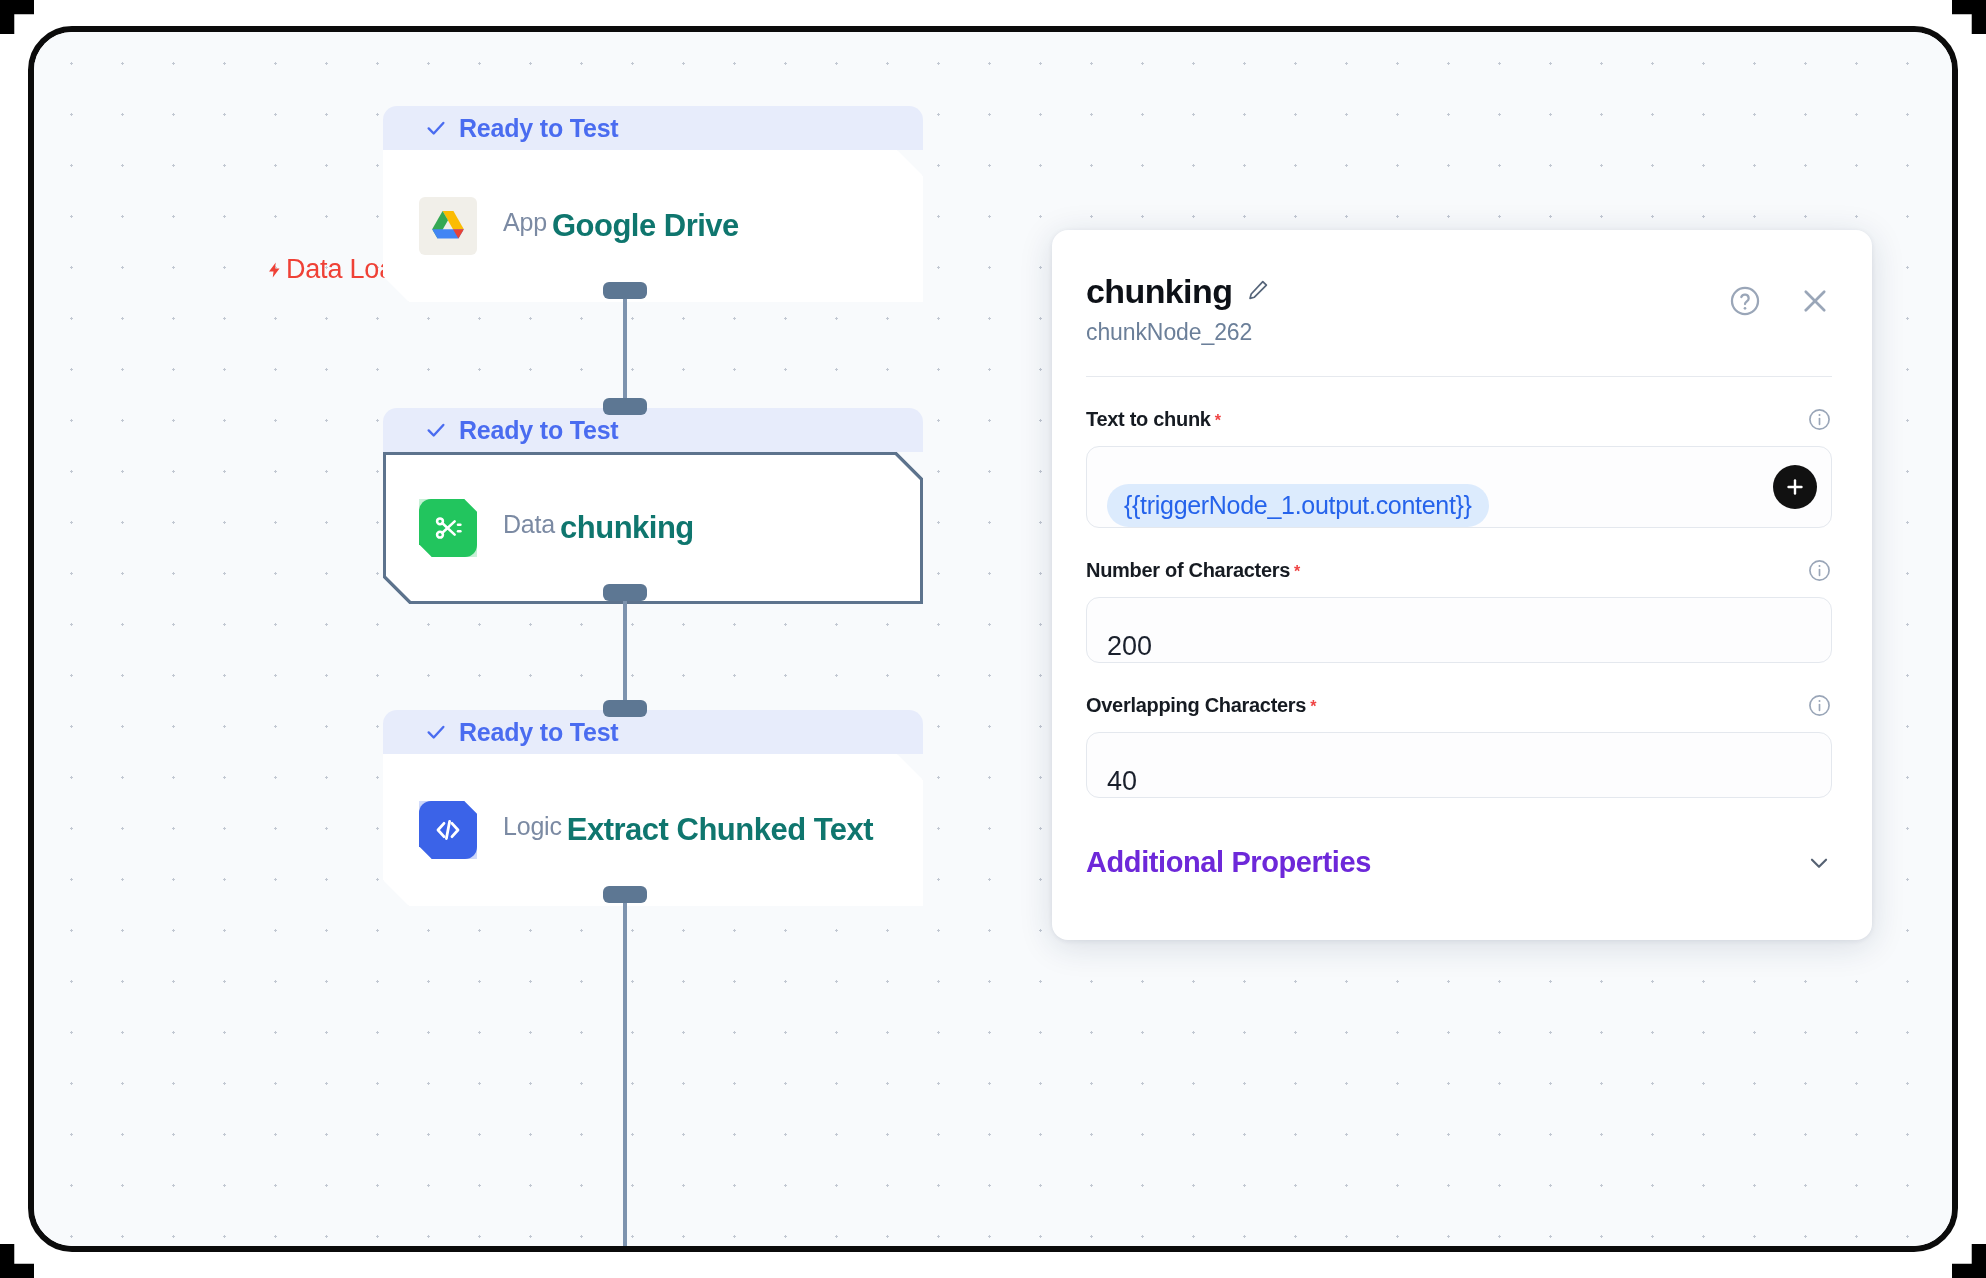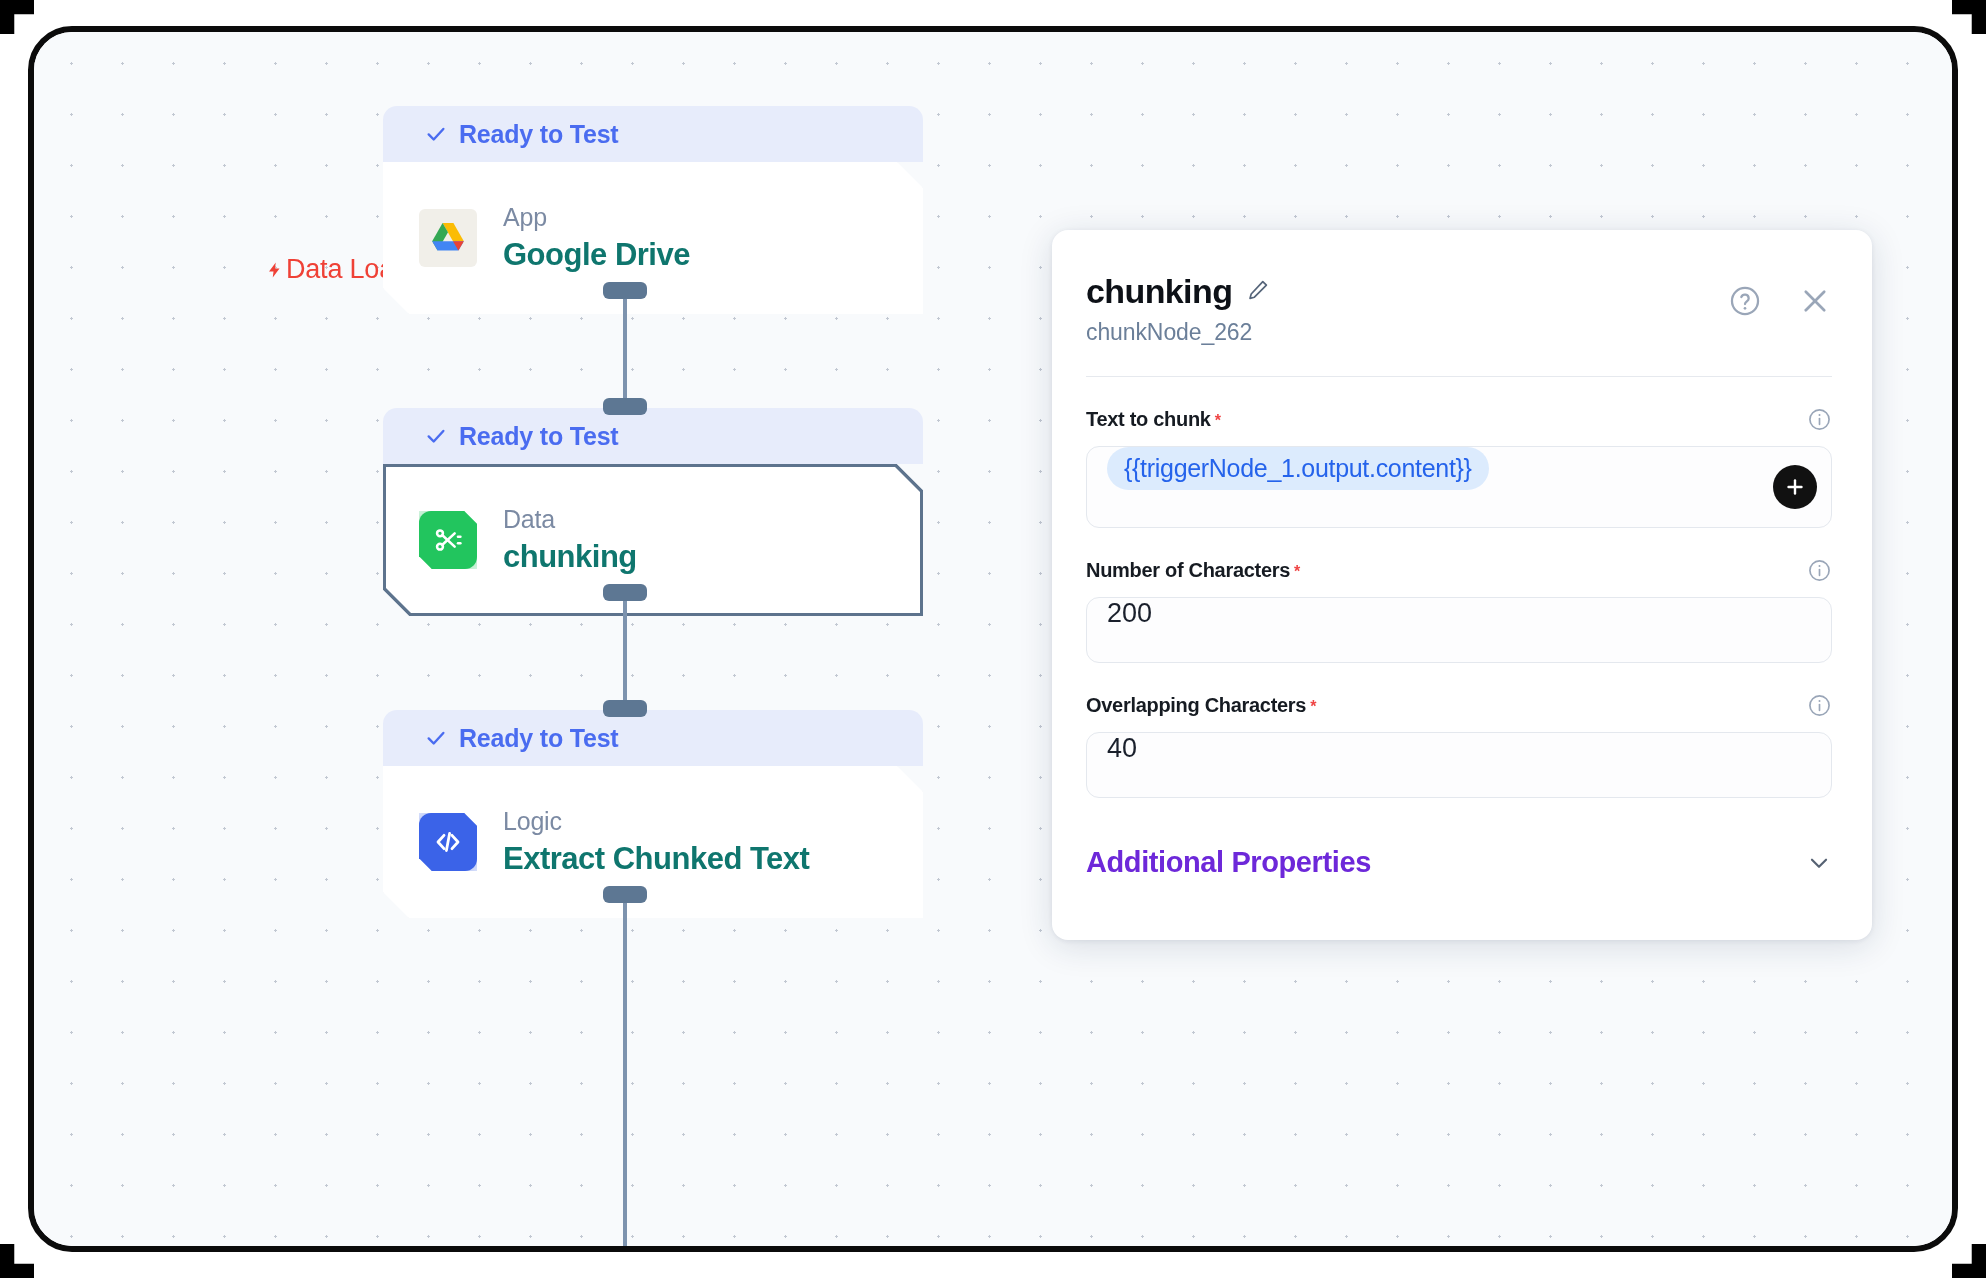--- a/index.html
+++ b/index.html
@@ -63,21 +63,21 @@
   }
   .bolt-icon { display: inline-block; width: 18px; height: 26px; }
   .bolt-icon svg { display: block; }
 
   
   .node {
     position: absolute;
     width: 540px;
   }
   .node-badge {
-    height: 56px;
+    height: 44px;
     background: #e7ecfb;
     border-radius: 14px 14px 0 0;
     display: flex;
     align-items: center;
     gap: 12px;
     padding: 0 0 0 42px;
     color: #4a6cf0;
     font-size: 25px;
     font-weight: 700;
     letter-spacing: -0.2px;
@@ -136,21 +136,21 @@
     clip-path: polygon(0 0, 78% 0, 100% 22%, 100% 100%, 22% 100%, 0 78%);
     box-shadow: 0 0 22px 7px rgba(34,197,94,0.45);
   }
   .icon-blue {
     background: #3b63e8;
     clip-path: polygon(0 0, 78% 0, 100% 22%, 100% 100%, 22% 100%, 0 78%);
     box-shadow: 0 0 22px 7px rgba(59,99,232,0.45);
   }
   .node-icon svg { display: block; }
 
-  .node-labels { display: flex; flex-direction: column; gap: 5px; }
+  .node-labels { display: flex; flex-direction: row; gap: 5px; }
   .node-kind { color: #7b8aa3; font-size: 25px; font-weight: 400; letter-spacing: -0.2px; }
   .node-title { color: #0f766e; font-size: 31px; font-weight: 700; letter-spacing: -0.5px; }
 
   
   .conn-line {
     position: absolute;
     width: 4px;
     background: #7d93ae;
     z-index: 1;
   }
@@ -196,21 +196,21 @@
   .info-icon { display: inline-flex; width: 25px; height: 25px; cursor: pointer; }
   .info-icon svg { display: block; }
 
   .input-box {
     margin-top: 14px;
     min-height: 66px;
     border: 1px solid #e4e8ee;
     border-radius: 13px;
     background: #fdfdfe;
     display: flex;
-    align-items: flex-start;
+    align-items: flex-end;
     padding: 0 20px;
     font-size: 27px;
     color: #1a202c;
     position: relative;
   }
   .input-box.token-box { min-height: 82px; padding-right: 76px; }
 
   .token {
     background: #dcebfd;
     color: #2563eb;

